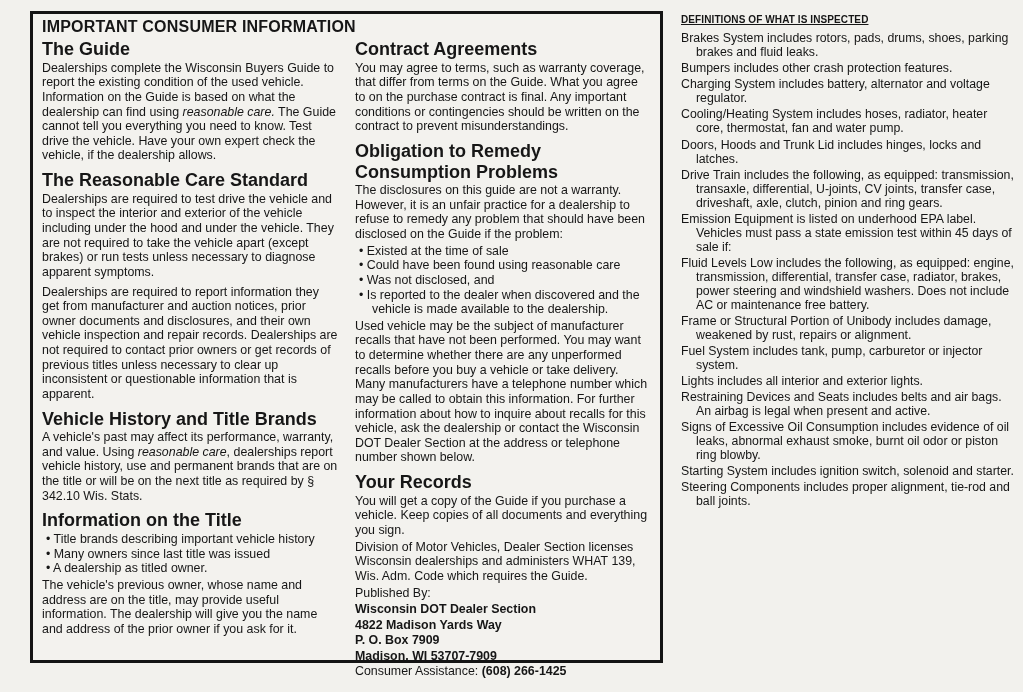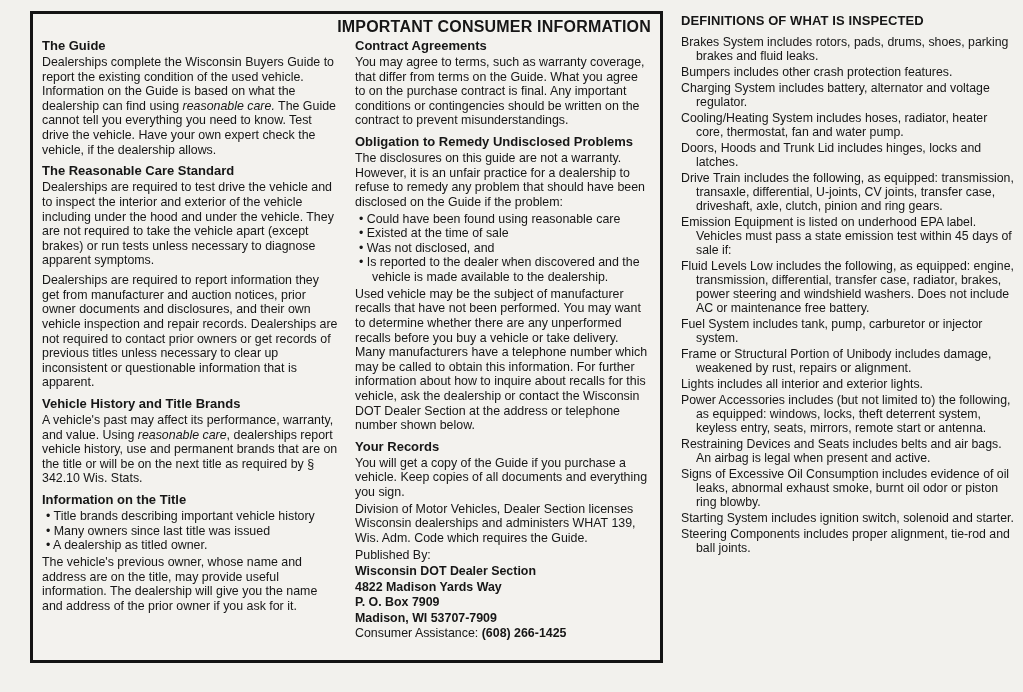--- a/index.html
+++ b/index.html
@@ -12,49 +12,49 @@
   }
   .page{position:relative;width:1023px;height:692px;overflow:hidden;}
 
   
   .consumer-box{
     position:absolute;left:30px;top:11px;width:633px;height:652px;
     border:3px solid #141414;box-sizing:border-box;
     padding:3px 9px 0 9px;background:#f3f2ee;
   }
   .box-title{
-    text-align:right;font-weight:bold;font-size:16px;
+    text-align:left;font-weight:bold;font-size:16px;
     margin:1px 0 3px 0;letter-spacing:.2px;
   }
   .columns{display:flex;gap:17px;}
   .col{width:298px;font-size:12.4px;line-height:1.18;}
 
   .col h3{
-    font-size:13px;font-weight:bold;margin:7px 0 1px 0;line-height:1.15;
+    font-size:18px;font-weight:bold;margin:7px 0 1px 0;line-height:1.15;
   }
   .col h3.first{margin-top:0;}
   .col p{margin:0 0 2px 0;}
   .col p.gap{margin-bottom:5px;}
   .col i{font-style:italic;}
 
   ul.bullets{list-style:none;margin:0 0 2px 0;padding:0 0 0 4px;}
   ul.bullets li{padding-left:13px;text-indent:-13px;}
   ul.bullets li::before{content:"• ";}
 
   .pub-label{margin-top:6px;}
   .pub-line{font-weight:bold;line-height:1.25;}
   .assist{margin-top:7px;}
   .assist b{font-weight:bold;}
 
   
   .definitions{
     position:absolute;left:681px;top:14px;width:336px;
     font-size:12.3px;line-height:1.14;
   }
-  .def-title{font-weight:bold;font-size:13px;margin:0 0 6px 0;letter-spacing:.1px;}
+  .def-title{font-weight:bold;font-size:10px;margin:0 0 6px 0;letter-spacing:.1px;text-decoration:underline;}
   .def-item{padding-left:15px;text-indent:-15px;margin-bottom:2px;}
   .def-item b{font-weight:normal;}
   .def-bullets{list-style:none;margin:0;padding:0 0 0 6px;text-indent:0;}
   .def-bullets li{padding-left:10px;text-indent:-10px;}
   .def-bullets li .blt{margin-right:2px;}
 </style>
 </head>
 <body>
 
 <div class="page">
@@ -95,25 +95,25 @@
       </div>
 
       <div class="col">
 
         <div>
           <h3 class="first">Contract Agreements</h3>
           <p class="gap">You may agree to terms, such as warranty coverage, that differ from terms on the Guide. What you agree to on the purchase contract is final. Any important conditions or contingencies should be written on the contract to prevent misunderstandings.</p>
         </div>
 
         <div>
-          <h3>Obligation to Remedy Undisclosed Problems</h3>
+          <h3>Obligation to Remedy Consumption Problems</h3>
           <p>The disclosures on this guide are not a warranty. However, it is an unfair practice for a dealership to refuse to remedy any problem that should have been disclosed on the Guide if the problem:</p>
           <ul class="bullets">
+            <li>Existed at the time of sale</li>
             <li>Could have been found using reasonable care</li>
-            <li>Existed at the time of sale</li>
             <li>Was not disclosed, and</li>
             <li>Is reported to the dealer when discovered and the vehicle is made available to the dealership.</li>
           </ul>
         </div>
 
         <div>
           <p class="gap">Used vehicle may be the subject of manufacturer recalls that have not been performed. You may want to determine whether there are any unperformed recalls before you buy a vehicle or take delivery. Many manufacturers have a telephone number which may be called to obtain this information. For further information about how to inquire about recalls for this vehicle, ask the dealership or contact the Wisconsin DOT Dealer Section at the address or telephone number shown below.</p>
         </div>
 
         <div>
@@ -143,23 +143,22 @@
     <div class="def-item"><b>Charging System</b> <span>includes battery, alternator and voltage regulator.</span></div>
     <div class="def-item"><b>Cooling/Heating System</b> <span>includes hoses, radiator, heater core, thermostat, fan and water pump.</span></div>
     <div class="def-item"><b>Doors, Hoods and Trunk Lid</b> <span>includes hinges, locks and latches.</span></div>
     <div class="def-item"><b>Drive Train</b> <span>includes the following, as equipped: transmission, transaxle, differential, U-joints, CV joints, transfer case, driveshaft, axle, clutch, pinion and ring gears.</span></div>
 
     <div class="def-item">
       <b>Emission Equipment</b> <span>is listed on underhood EPA label. Vehicles must pass a state emission test within 45 days of sale if:</span>
     </div>
 
     <div class="def-item"><b>Fluid Levels Low</b> <span>includes the following, as equipped: engine, transmission, differential, transfer case, radiator, brakes, power steering and windshield washers. Does not include AC or maintenance free battery.</span></div>
+    <div class="def-item"><b>Frame or Structural Portion of Unibody</b> <span>includes damage, weakened by rust, repairs or alignment.</span></div>
     <div class="def-item"><b>Fuel System</b> <span>includes tank, pump, carburetor or injector system.</span></div>
-    <div class="def-item"><b>Frame or Structural Portion of Unibody</b> <span>includes damage, weakened by rust, repairs or alignment.</span></div>
     <div class="def-item"><b>Lights</b> <span>includes all interior and exterior lights.</span></div>
-    <div class="def-item"><b>Power Accessories</b> <span>includes (but not limited to) the following, as equipped: windows, locks, theft deterrent system, keyless entry, seats, mirrors, remote start or antenna.</span></div>
     <div class="def-item"><b>Restraining Devices and Seats</b> <span>includes belts and air bags. An airbag is legal when present and active.</span></div>
     <div class="def-item"><b>Signs of Excessive Oil Consumption</b> <span>includes evidence of oil leaks, abnormal exhaust smoke, burnt oil odor or piston ring blowby.</span></div>
     <div class="def-item"><b>Starting System</b> <span>includes ignition switch, solenoid and starter.</span></div>
     <div class="def-item"><b>Steering Components</b> <span>includes proper alignment, tie-rod and ball joints.</span></div>
   </div>
 
 </div>
 
 </body></html>

